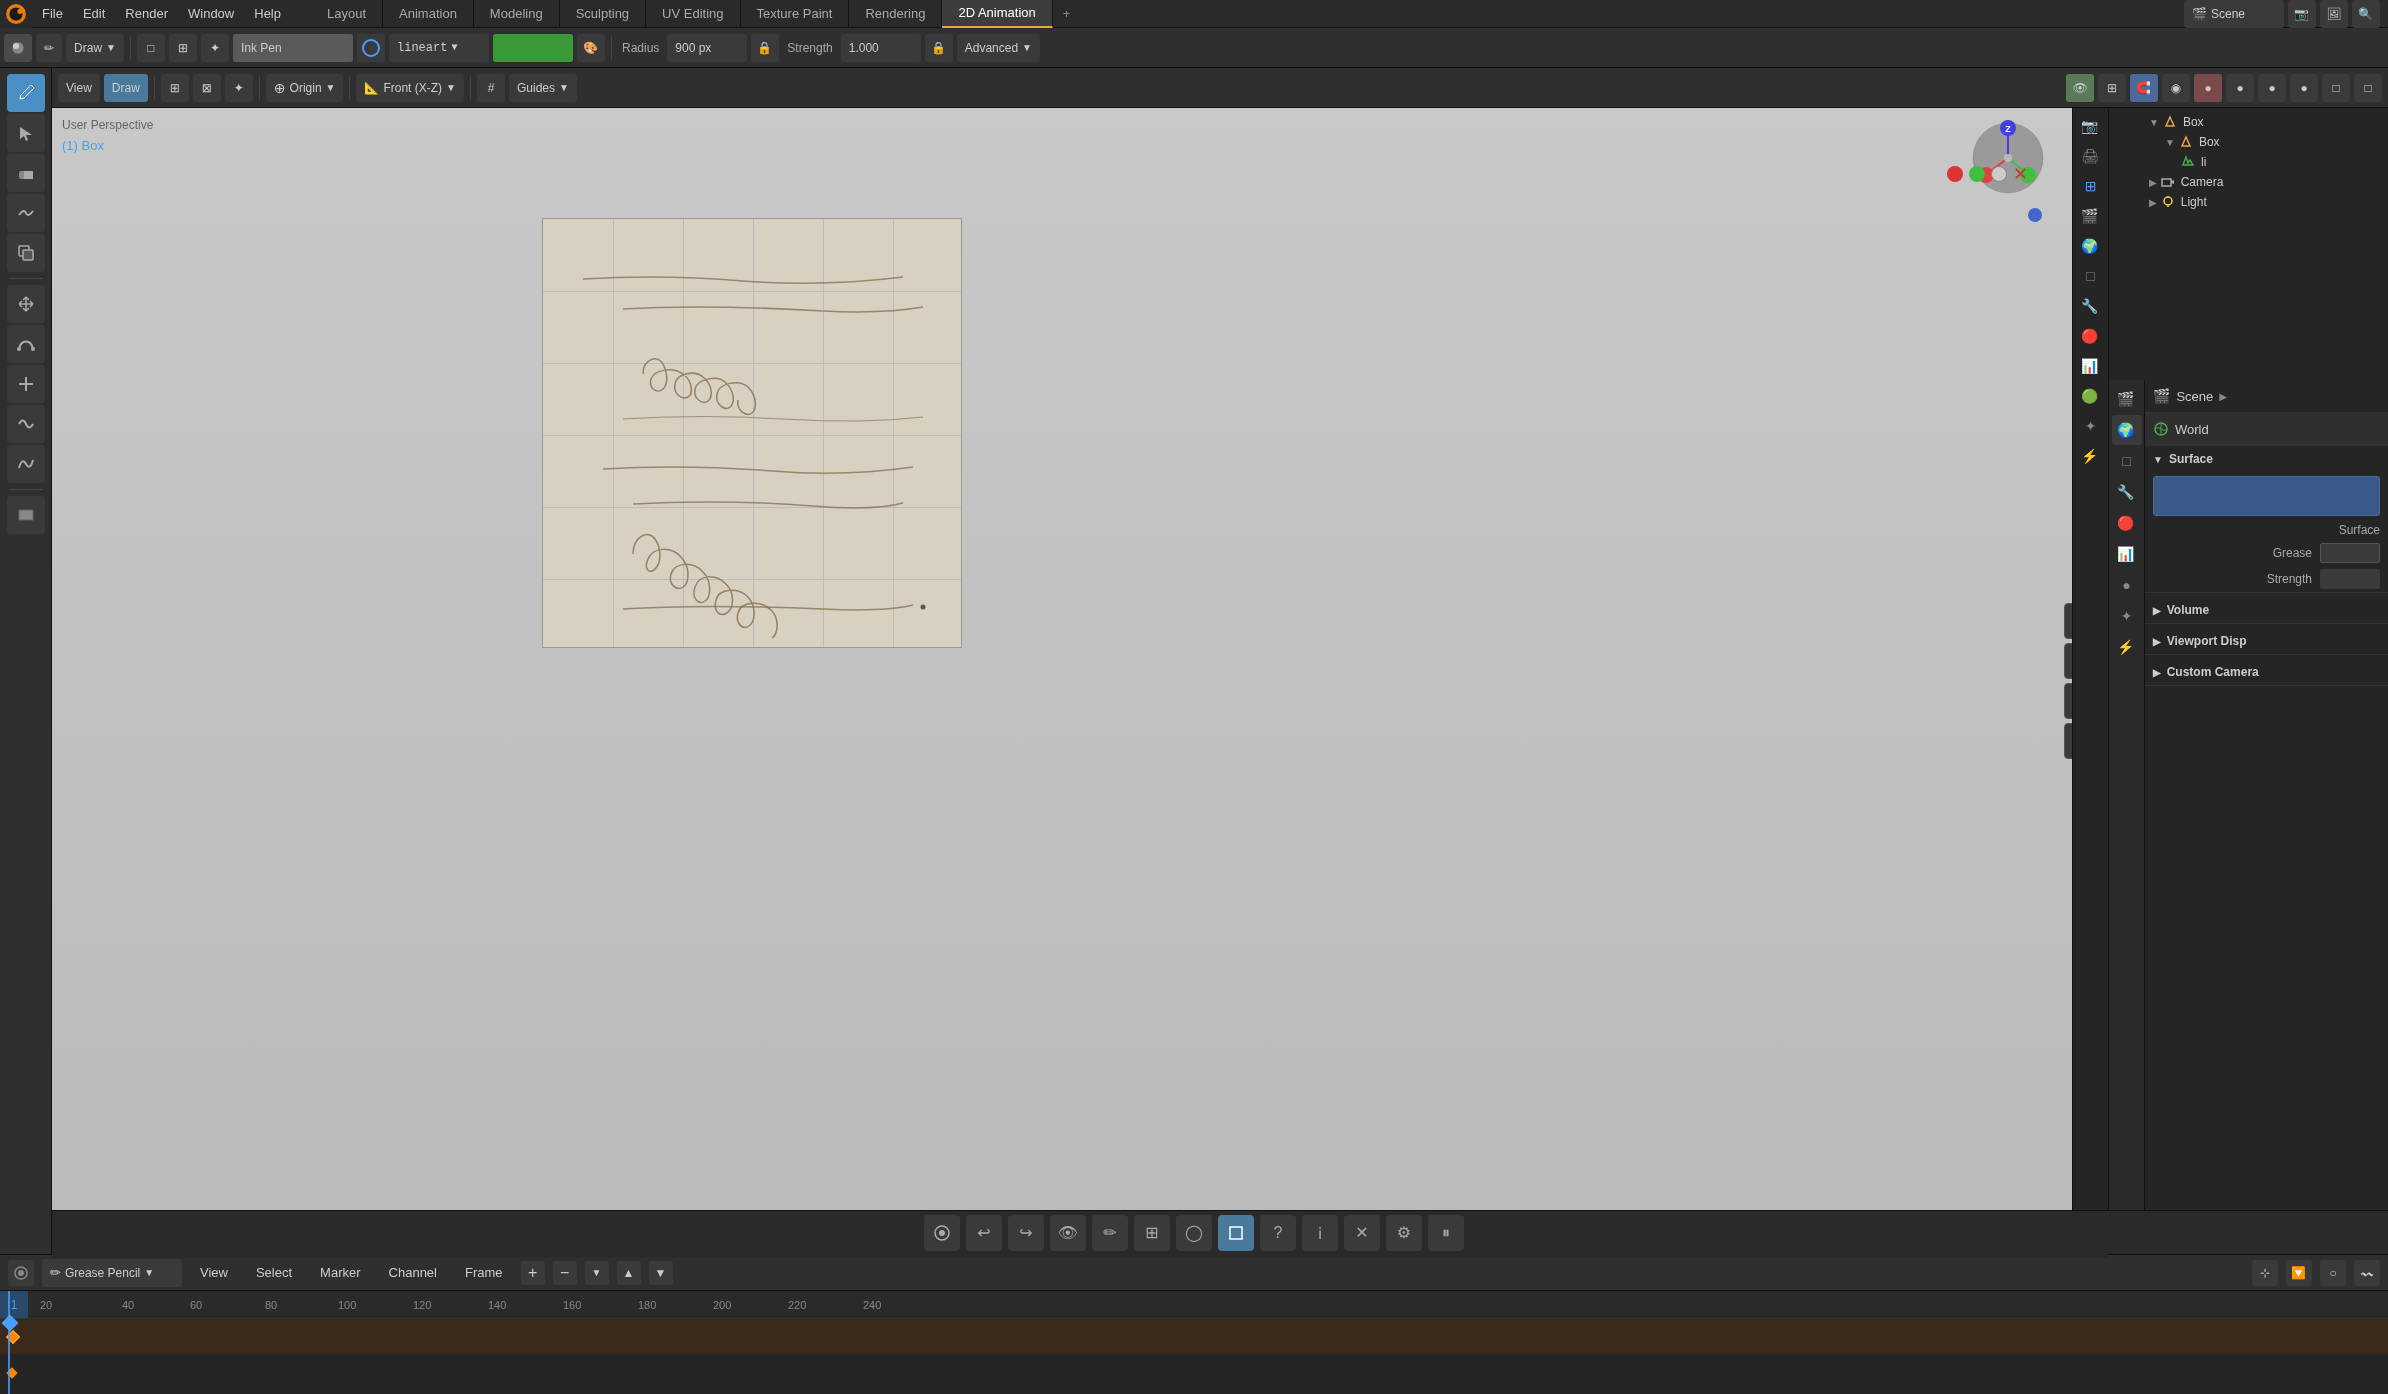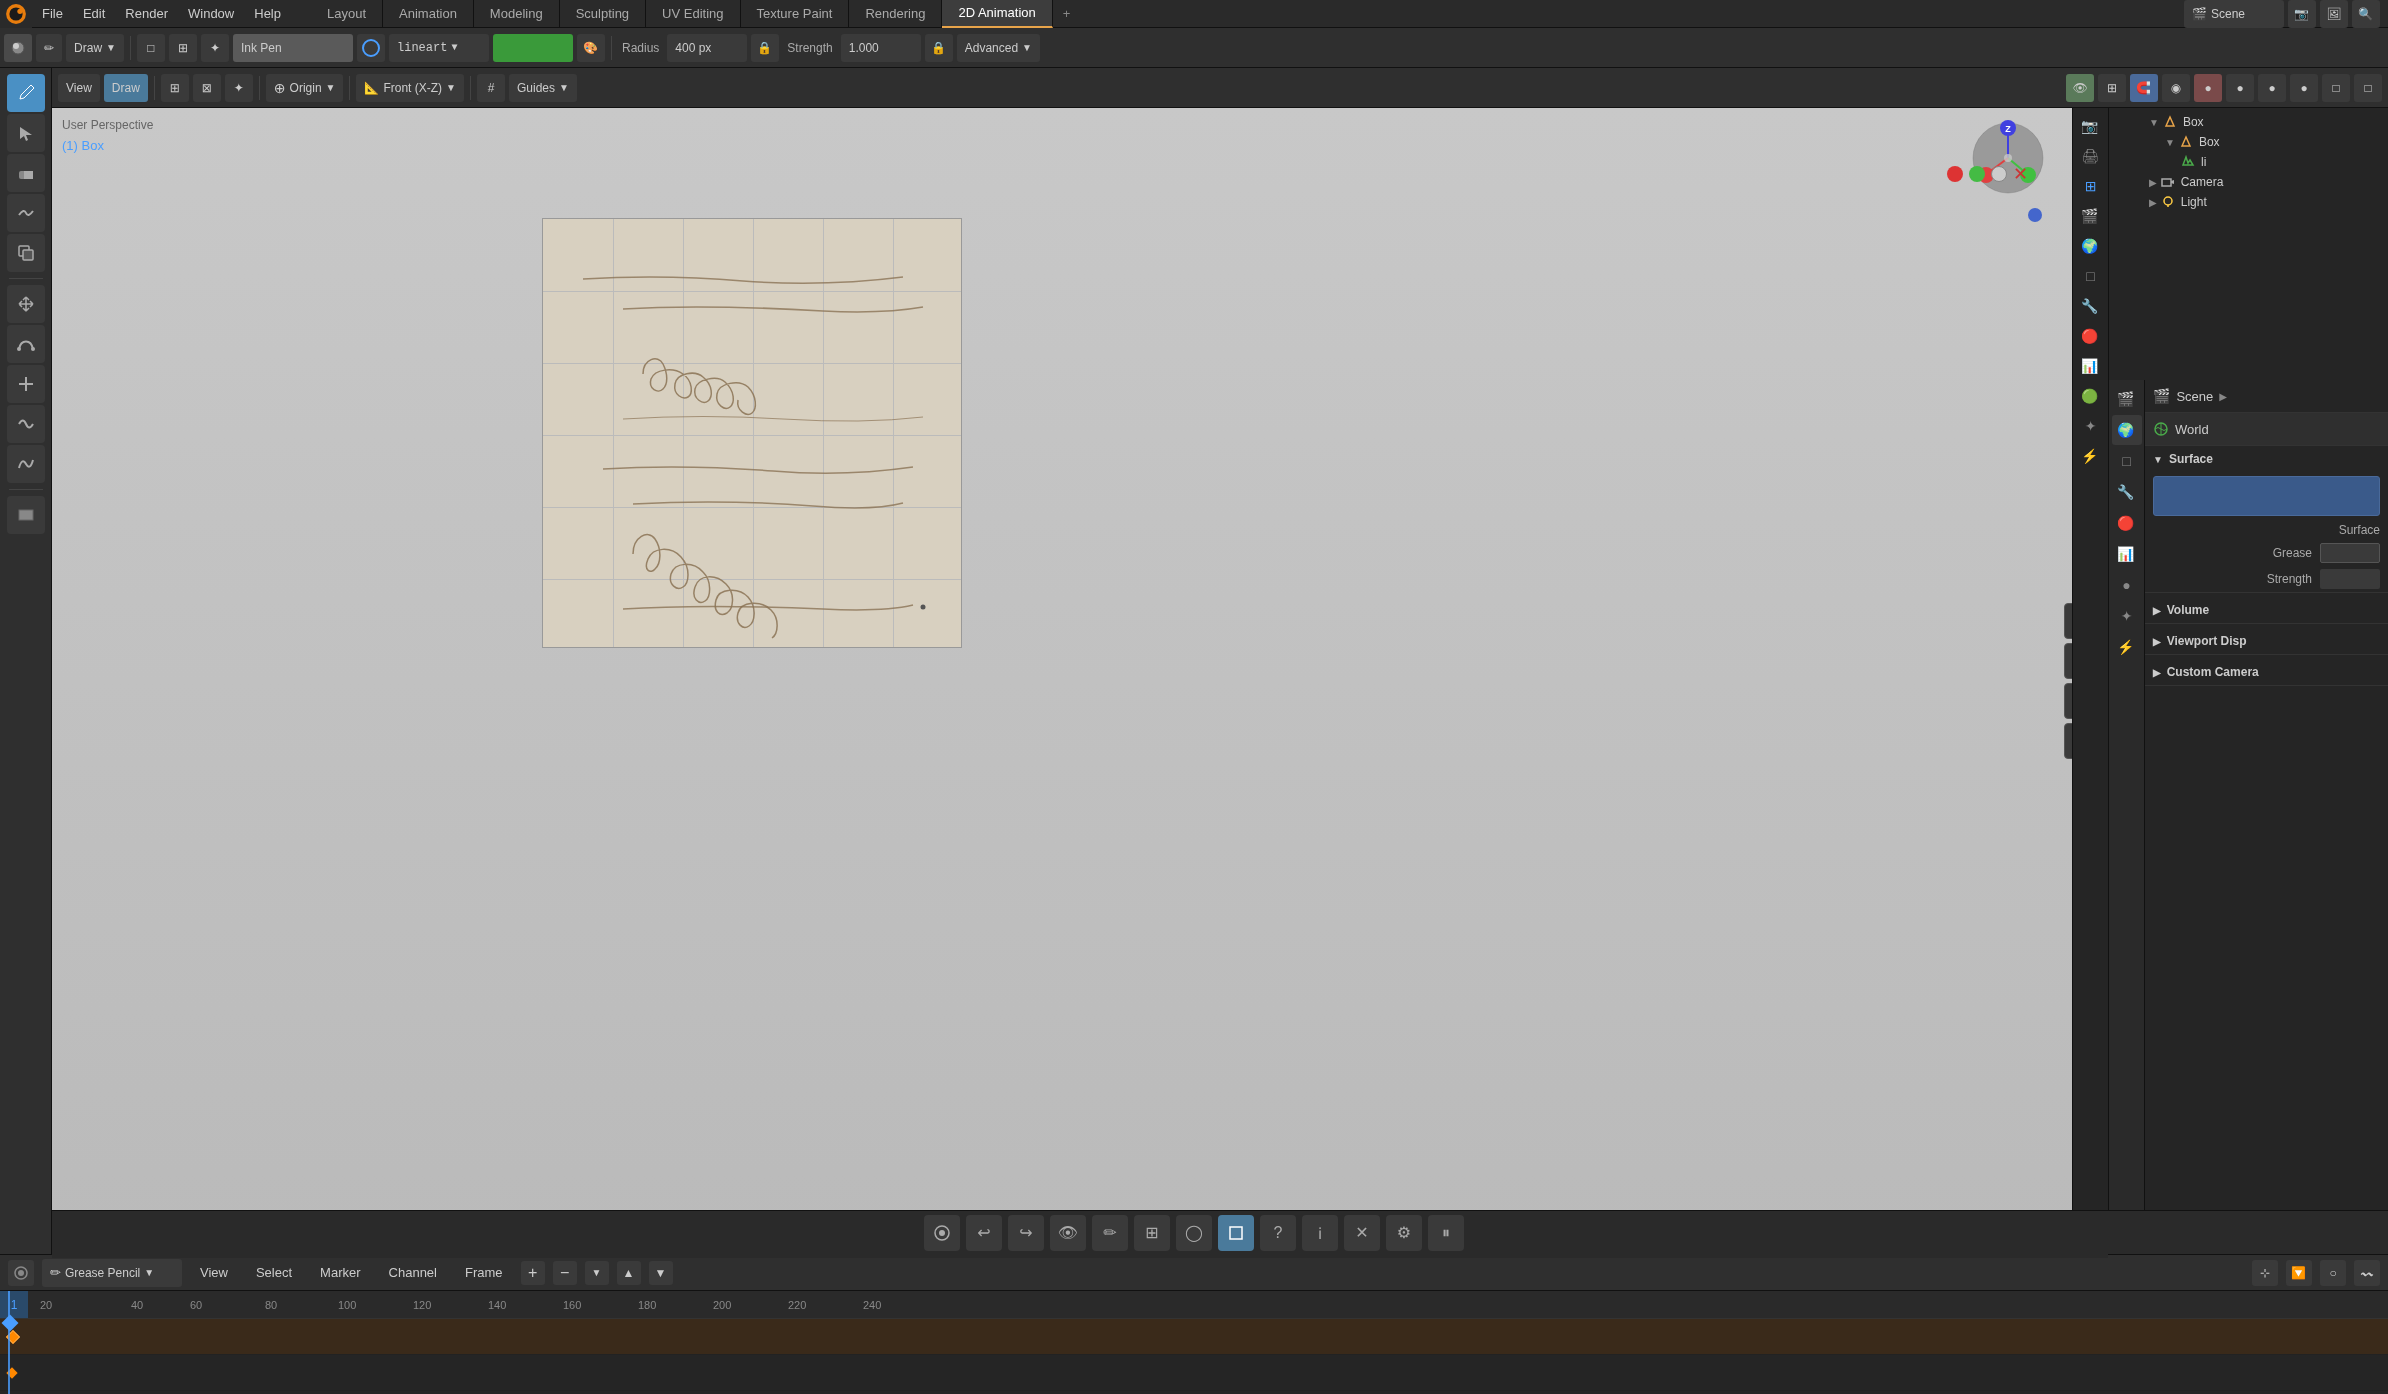--- a/index.html
+++ b/index.html
@@ -481,21 +481,21 @@
   <div class="toolbar-dropdown" style="min-width:100px;font-family:Liberation Mono, monospace;">
     <span>lineart</span>
     <span style="font-size:10px;">▼</span>
   </div>
 
   <div style="display:flex; align-items:center; background:#3a9a3a; border-radius:3px; width:80px; height:28px;"></div>
   <div class="toolbar-btn" style="width:28px; padding:0; justify-content:center;">🎨</div>
   <div class="toolbar-separator"></div>
 
   <span class="toolbar-label">Radius</span>
-  <div class="toolbar-value">400 px</div>
+  <div class="toolbar-value">900 px</div>
   <div class="toolbar-btn" style="width:28px; padding:0; justify-content:center;">🔒</div>
 
   <span class="toolbar-label">Strength</span>
   <div class="toolbar-value">1.000</div>
   <div class="toolbar-btn" style="width:28px; padding:0; justify-content:center;">🔒</div>
 
   <div class="toolbar-dropdown">
     <span>Advanced</span>
     <span style="font-size:10px;">▼</span>
   </div>
@@ -944,21 +944,21 @@
       </div>
     </div>
 
     <div style="flex:1; position:relative; overflow:hidden;">
 
       <div style="height:28px; background:#2a2a2a; border-bottom:1px solid #333; position:relative; display:flex; align-items:center;">
 
         <div style="position:absolute; left:0; top:0; width:28px; height:100%; background:#2a4a6a; display:flex; align-items:center; justify-content:center; font-size:12px; color:#4a9eff;">1</div>
 
         <div style="position:absolute; left:40px; font-size:11px; color:#888;">20</div>
-        <div style="position:absolute; left:131px; font-size:11px; color:#888;">40</div>
+        <div style="position:absolute; left:122px; font-size:11px; color:#888;">40</div>
         <div style="position:absolute; left:190px; font-size:11px; color:#888;">60</div>
         <div style="position:absolute; left:265px; font-size:11px; color:#888;">80</div>
         <div style="position:absolute; left:338px; font-size:11px; color:#888;">100</div>
         <div style="position:absolute; left:413px; font-size:11px; color:#888;">120</div>
         <div style="position:absolute; left:488px; font-size:11px; color:#888;">140</div>
         <div style="position:absolute; left:563px; font-size:11px; color:#888;">160</div>
         <div style="position:absolute; left:638px; font-size:11px; color:#888;">180</div>
         <div style="position:absolute; left:713px; font-size:11px; color:#888;">200</div>
         <div style="position:absolute; left:788px; font-size:11px; color:#888;">220</div>
         <div style="position:absolute; left:863px; font-size:11px; color:#888;">240</div>

